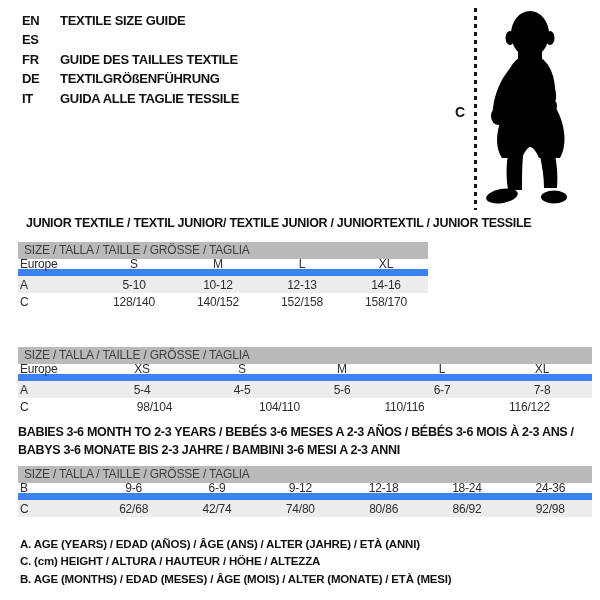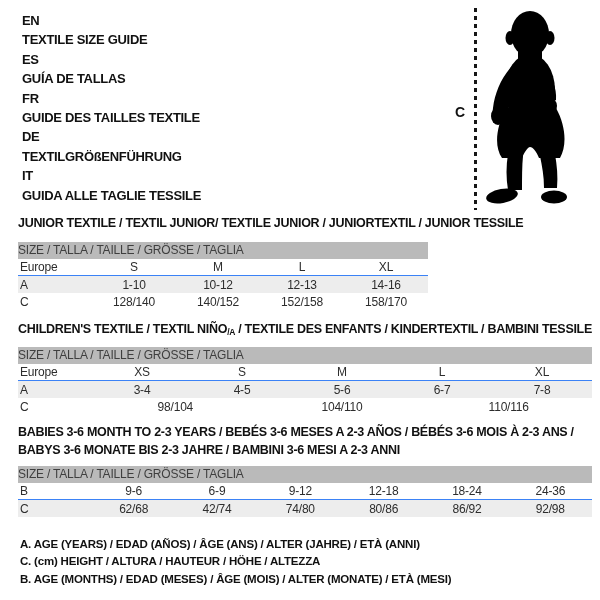--- a/index.html
+++ b/index.html
@@ -3,63 +3,62 @@
 <meta charset="utf-8">
 <style>
   html,body{margin:0;padding:0;background:#fff;}
   .page{
     position:relative;width:600px;height:600px;background:#ffffff;overflow:hidden;
     font-family:"Liberation Sans","DejaVu Sans",sans-serif;color:#1c1c1c;
   }
   
   .lang-list{position:absolute;left:22px;top:11px;font-weight:700;font-size:13px;
     line-height:19.4px;letter-spacing:-0.3px;color:#111;}
-  .lang-row{display:flex;flex-direction:column;}
+  .lang-row{display:flex;}
   .lang-code{width:38px;}
   
   .measure-line{position:absolute;left:474px;top:8px;width:3px;height:202px;
     background:repeating-linear-gradient(to bottom,#161616 0 4px,transparent 4px 8px);}
   .measure-label{position:absolute;left:455px;top:104px;font-weight:700;font-size:14px;color:#111;}
   .toddler{position:absolute;left:482px;top:8px;}
   
   .tbl-title{position:absolute;left:18px;font-weight:700;font-size:12.5px;
     letter-spacing:-0.3px;color:#111;white-space:nowrap;}
-  #t1-title{top:216px;}
+  #t1-title{top:216px;margin-left:8px;}
   #t2-title{top:322px;}
   #t3-title{top:424px;line-height:17.6px;}
   .subA{font-size:8.5px;vertical-align:-2px;}
   
   .tbl{position:absolute;left:18px;font-size:12px;letter-spacing:-0.2px;color:#2d2d2d;}
   #t1{top:242px;width:410px;}
   #t2{top:347px;width:574px;}
   #t3{top:466px;width:574px;}
   .tbl-head{height:17px;line-height:17px;background:#bababa;color:#3f3f3f;
-    box-sizing:border-box;}
+    padding-left:6px;box-sizing:border-box;}
   .row{display:flex;height:17px;line-height:16px;box-sizing:border-box;align-items:center;}
-  .row.first{border-bottom:1px solid #3b82f6;}
+  .row.first{border-bottom:7px solid #3b82f6;}
   .row.shade{background:#ededed;}
   .lbl{width:72px;padding-left:2px;}
   .val{flex:1;text-align:center;}
   
   .legend{position:absolute;left:20px;top:536px;font-weight:700;font-size:11.5px;
     line-height:17.4px;letter-spacing:-0.2px;color:#111;}
 </style>
 </head>
 <body>
 
 <div class="page">
 
   <div class="lang-list">
     <div class="lang-row">
       <span class="lang-code">EN</span>
       <span class="lang-label">TEXTILE SIZE GUIDE</span>
     </div>
     <div class="lang-row">
       <span class="lang-code">ES</span>
-      <span class="lang-label">GUÍA DE TALLAS</span>
     </div>
     <div class="lang-row">
       <span class="lang-code">FR</span>
       <span class="lang-label">GUIDE DES TAILLES TEXTILE</span>
     </div>
     <div class="lang-row">
       <span class="lang-code">DE</span>
       <span class="lang-label">TEXTILGRÖßENFÜHRUNG</span>
     </div>
     <div class="lang-row">
@@ -94,60 +93,58 @@
     <div class="tbl-head">SIZE / TALLA / TAILLE / GRÖSSE / TAGLIA</div>
     <div class="row first">
       <span class="lbl">Europe</span>
       <span class="val">S</span>
       <span class="val">M</span>
       <span class="val">L</span>
       <span class="val">XL</span>
     </div>
     <div class="row shade">
       <span class="lbl">A</span>
-      <span class="val">1-10</span>
+      <span class="val">5-10</span>
       <span class="val">10-12</span>
       <span class="val">12-13</span>
       <span class="val">14-16</span>
     </div>
     <div class="row">
       <span class="lbl">C</span>
       <span class="val">128/140</span>
       <span class="val">140/152</span>
       <span class="val">152/158</span>
       <span class="val">158/170</span>
     </div>
   </div>
 
-  <div class="tbl-title" id="t2-title">
-    <span>CHILDREN'S TEXTILE / TEXTIL NIÑO</span><span class="subA">/A</span><span> / TEXTILE DES ENFANTS / KINDERTEXTIL / BAMBINI TESSILE</span>
-  </div>
   <div class="tbl" id="t2">
     <div class="tbl-head">SIZE / TALLA / TAILLE / GRÖSSE / TAGLIA</div>
     <div class="row first">
       <span class="lbl">Europe</span>
       <span class="val">XS</span>
       <span class="val">S</span>
       <span class="val">M</span>
       <span class="val">L</span>
       <span class="val">XL</span>
     </div>
     <div class="row shade">
       <span class="lbl">A</span>
-      <span class="val">3-4</span>
+      <span class="val">5-4</span>
       <span class="val">4-5</span>
       <span class="val">5-6</span>
       <span class="val">6-7</span>
       <span class="val">7-8</span>
     </div>
     <div class="row">
       <span class="lbl">C</span>
       <span class="val">98/104</span>
       <span class="val">104/110</span>
       <span class="val">110/116</span>
+      <span class="val">116/122</span>
     </div>
   </div>
 
   <div class="tbl-title" id="t3-title">
     <div>BABIES 3-6 MONTH TO 2-3 YEARS / BEBÉS 3-6 MESES A 2-3 AÑOS / BÉBÉS 3-6 MOIS À 2-3 ANS /</div>
     <div>BABYS 3-6 MONATE BIS 2-3 JAHRE / BAMBINI 3-6 MESI A 2-3 ANNI</div>
   </div>
   <div class="tbl" id="t3">
     <div class="tbl-head">SIZE / TALLA / TAILLE / GRÖSSE / TAGLIA</div>
     <div class="row first">

